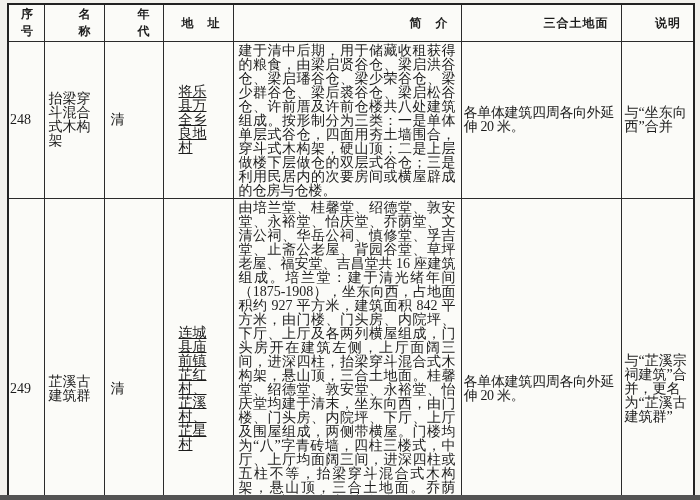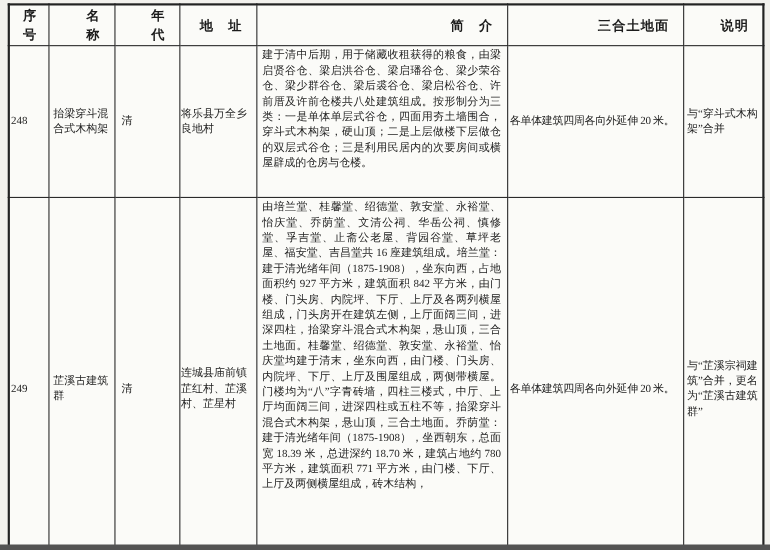--- a/index.html
+++ b/index.html
@@ -28,28 +28,28 @@
   }
   .doc-table th {
     font-size: 12px;
     font-weight: bold;
     height: 19px;
     text-align: right;
     padding: 1px 12px;
     letter-spacing: 1px;
   }
   .doc-table td {
-    font-size: 10px;
+    font-size: 14px;
     line-height: 14px;
     vertical-align: middle;
   }
   td.num  { text-align: left; }
   td.name { padding: 0 4px; }
   td.era  { padding: 0 0 0 6px; }
-  td.addr { padding: 0 1px; }
+  td.addr { padding: 0 15px; text-decoration: underline; }
   td.intro {
     vertical-align: top;
     padding: 2px 5px 0 5px;
     text-align: justify;
     text-align-last: left;
     text-justify: inter-character;
   }
   td.prot { padding: 0 2px; letter-spacing: -0.3px; }
   td.note { padding: 0 3px; }
   tr.row-248 { height: 138px; }
@@ -87,21 +87,21 @@
     </tr>
   </thead>
   <tbody>
     <tr class="row-248">
       <td class="num">248</td>
       <td class="name">抬梁穿斗混合式木构架</td>
       <td class="era">清</td>
       <td class="addr">将乐县万全乡良地村</td>
       <td class="intro">建于清中后期，用于储藏收租获得的粮食，由梁启贤谷仓、梁启洪谷仓、梁启璠谷仓、梁少荣谷仓、梁少群谷仓、梁后裘谷仓、梁启松谷仓、许前厝及许前仓楼共八处建筑组成。按形制分为三类：一是单体单层式谷仓，四面用夯土墙围合，穿斗式木构架，硬山顶；二是上层做楼下层做仓的双层式谷仓；三是利用民居内的次要房间或横屋辟成的仓房与仓楼。</td>
       <td class="prot">各单体建筑四周各向外延伸 20 米。</td>
-      <td class="note">与“穿斗式木构架”合并</td>
+      <td class="note">与“坐东向西”合并</td>
     </tr>
     <tr class="row-249">
       <td class="num">249</td>
       <td class="name">芷溪古建筑群</td>
       <td class="era">清</td>
       <td class="addr">连城县庙前镇芷红村、芷溪村、芷星村</td>
       <td class="intro">由培兰堂、桂馨堂、绍德堂、敦安堂、永裕堂、怡庆堂、乔荫堂、文清公祠、华岳公祠、慎修堂、孚吉堂、止斋公老屋、背园谷堂、草坪老屋、福安堂、吉昌堂共 16 座建筑组成。培兰堂：建于清光绪年间（1875-1908），坐东向西，占地面积约 927 平方米，建筑面积 842 平方米，由门楼、门头房、内院坪、下厅、上厅及各两列横屋组成，门头房开在建筑左侧，上厅面阔三间，进深四柱，抬梁穿斗混合式木构架，悬山顶，三合土地面。桂馨堂、绍德堂、敦安堂、永裕堂、怡庆堂均建于清末，坐东向西，由门楼、门头房、内院坪、下厅、上厅及围屋组成，两侧带横屋。门楼均为“八”字青砖墙，四柱三楼式，中厅、上厅均面阔三间，进深四柱或五柱不等，抬梁穿斗混合式木构架，悬山顶，三合土地面。乔荫堂：建于清光绪年间（1875-1908），坐西朝东，总面宽 18.39 米，总进深约 18.70 米，建筑占地约 780 平方米，建筑面积 771 平方米，由门楼、下厅、上厅及两侧横屋组成，砖木结构，</td>
       <td class="prot">各单体建筑四周各向外延伸 20 米。</td>
       <td class="note">与“芷溪宗祠建筑”合并，更名为“芷溪古建筑群”</td>
     </tr>

